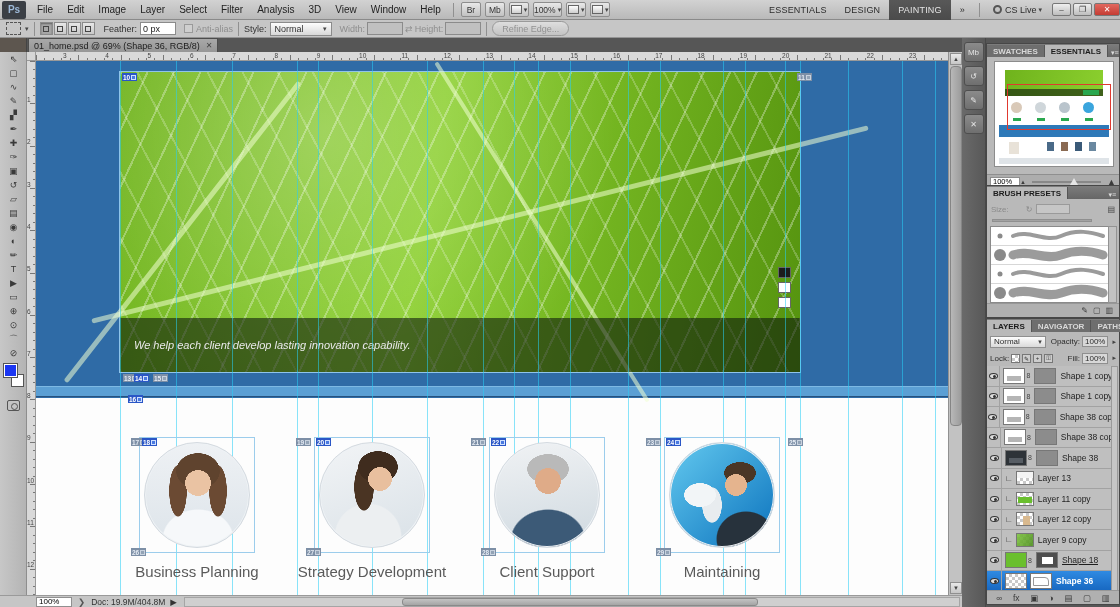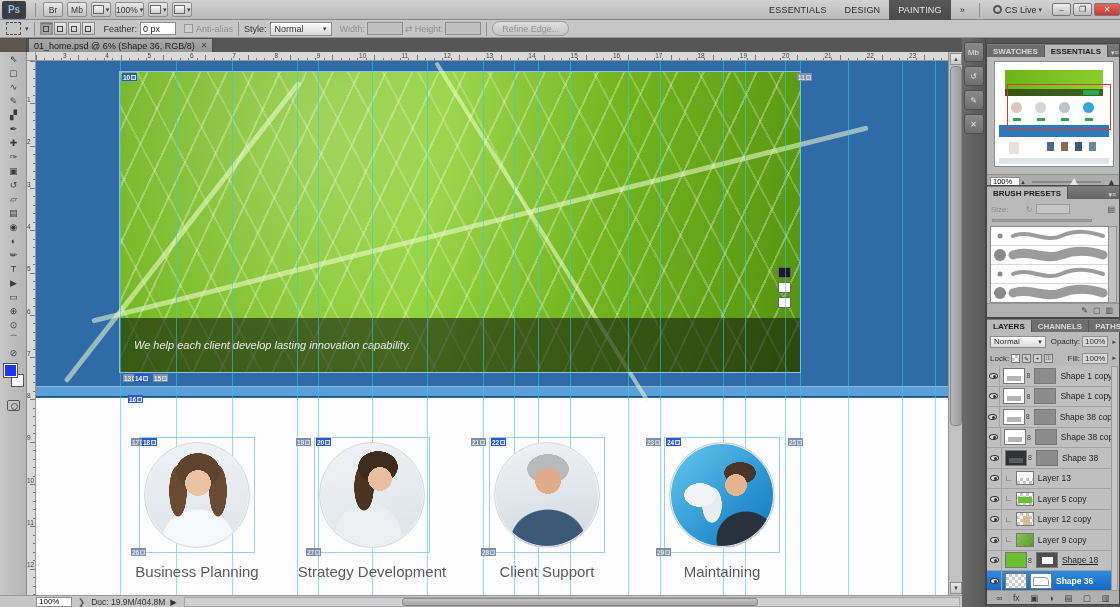--- a/index.html
+++ b/index.html
@@ -183,20 +183,33 @@
   #lyrfoot{position:absolute;left:0;bottom:0;width:132px;height:14px;background:#b0b0b0;border-top:1px solid #979797;display:flex;align-items:center;justify-content:space-around;font-size:8.5px;color:#3a3a3a;padding:0 4px;}
   .fic{font-style:normal;}
 </style>
 </head>
 <body>
 
 <div id="app">
 
   <div id="menubar" class="abs">
     <div class="pslogo">Ps</div>
+    <div id="menus" style="display:flex;">
+        <div class="menu">File</div>
+        <div class="menu">Edit</div>
+        <div class="menu">Image</div>
+        <div class="menu">Layer</div>
+        <div class="menu">Select</div>
+        <div class="menu">Filter</div>
+        <div class="menu">Analysis</div>
+        <div class="menu">3D</div>
+        <div class="menu">View</div>
+        <div class="menu">Window</div>
+        <div class="menu">Help</div>
+      </div>
     <div class="mbsep"></div>
     <div class="appbtn">Br</div>
     <div class="appbtn">Mb</div>
     <div class="appbtn">
         <span class="miniic"></span>
         <span class="caret">▾</span>
       </div>
     <div class="appbtn">
         <span>100%</span>
         <span class="caret">▾</span>
@@ -259,21 +272,21 @@
     <span class="dim" style="margin:0 2px;">⇄</span>
     <span class="dim">Height:</span>
     <input class="obinput" style="margin-left: 2px;" disabled="">
     <div class="mbsep"></div>
     <div class="obbtn">Refine Edge...</div>
   </div>
 
   <div id="tabbar" class="abs"></div>
   <div id="tabgrip" class="abs"></div>
   <div id="doctab" class="abs">
-    <span>01_home.psd @ 6% (Shape 36, RGB/8)</span>
+    <span>01_home.psd @ 69% (Shape 36, RGB/8)</span>
     <span class="x">✕</span>
   </div>
 
   <div id="toolbar" class="abs">
     <div id="toollist">
         <div class="tool">⇖</div>
         <div class="tool">▢</div>
         <div class="tool">∿</div>
         <div class="tool">✎</div>
         <div class="tool">▞</div>
@@ -749,21 +762,21 @@
       <div id="bpfoot">
           <div class="fic">✎</div>
           <div class="fic">▢</div>
           <div class="fic">▥</div>
         </div>
     </div>
 
     <div class="panel" style="top:280px;height:287px;">
       <div class="phead" id="lyrtabs">
           <div class="ptab active">LAYERS</div>
-          <div class="ptab">CHANNELS</div>
+          <div class="ptab">NAVIGATOR</div>
           <div class="ptab">PATHS</div>
         </div>
       <div id="lyrctrl1">
         <div id="blendsel">
             <span>Normal</span>
             <span class="caret">▾</span>
           </div>
         <span style="margin-left:3px;">Opacity:</span>
         <div class="stepbox">100%</div>
         <span class="caret">▸</span>
@@ -831,21 +844,21 @@
             <div class="clip">∟</div>
             <div class="th small checker-white checker"></div>
             <div class="lname">Layer 13</div>
           </div>
           <div class="lrow">
             <div class="leye">
               <div class="eyeic"></div>
             </div>
             <div class="clip">∟</div>
             <div class="th small checker-green checker"></div>
-            <div class="lname">Layer 5 copy</div>
+            <div class="lname">Layer 11 copy</div>
           </div>
           <div class="lrow">
             <div class="leye">
               <div class="eyeic"></div>
             </div>
             <div class="clip">∟</div>
             <div class="th small checker-tan checker"></div>
             <div class="lname">Layer 12 copy</div>
           </div>
           <div class="lrow">

